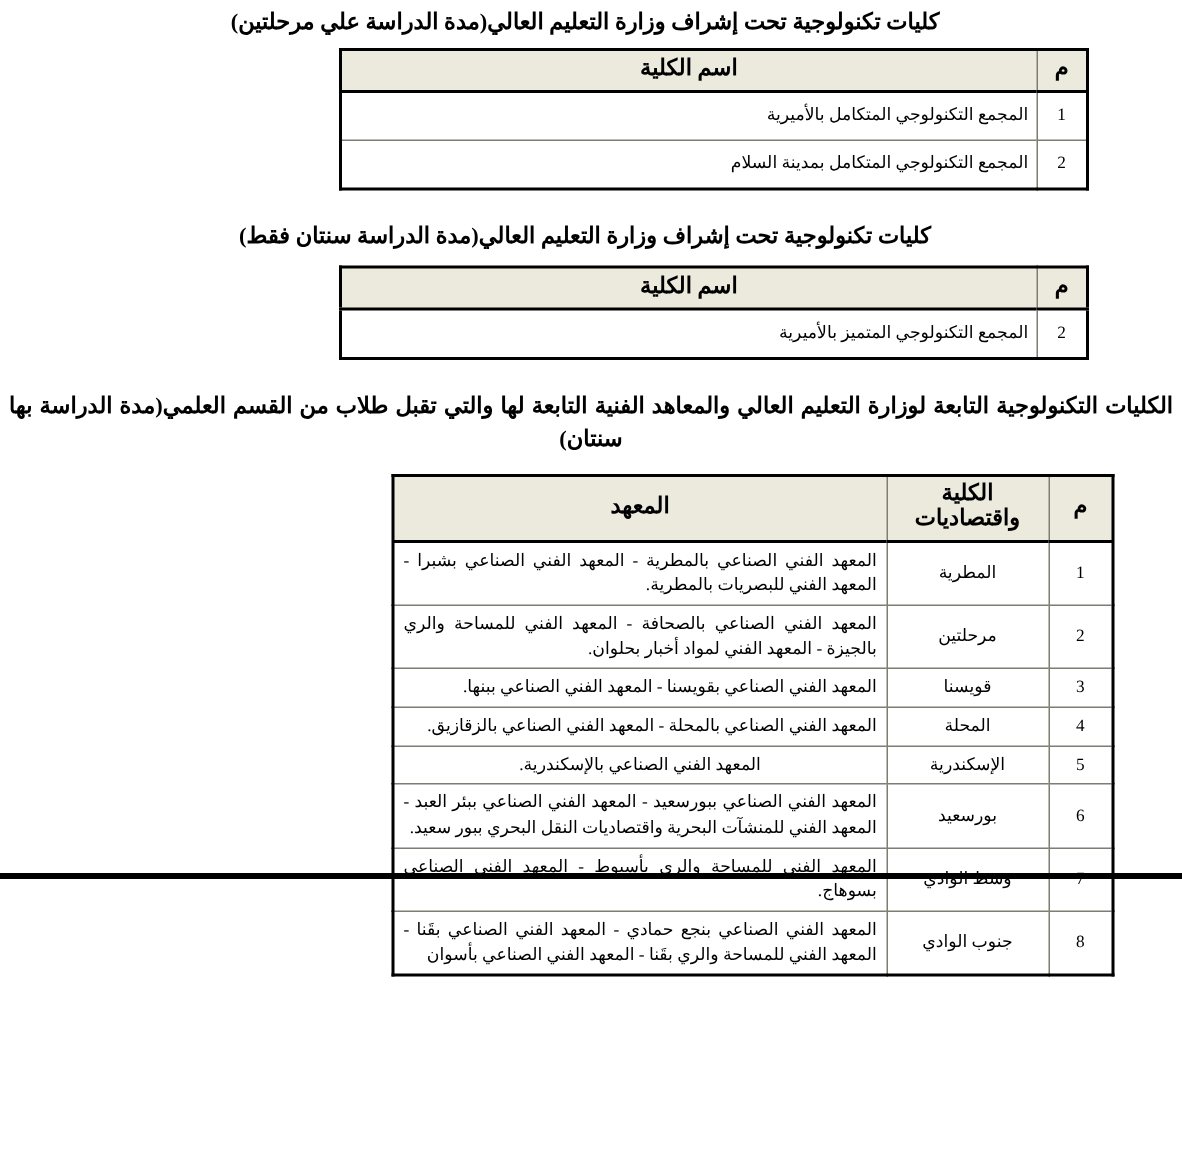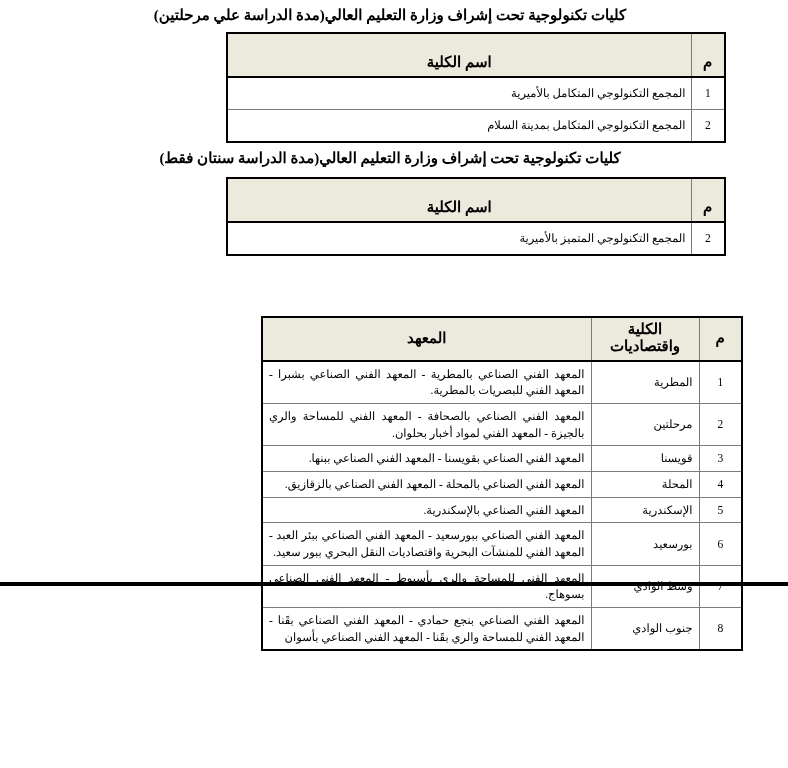--- a/index.html
+++ b/index.html
@@ -55,34 +55,34 @@
     font-size: 11.5px;
     line-height: 1.45;
     color: #000;
   }
   table.doc-table thead th {
     background: #eceadd;
     font-weight: bold;
     font-size: 15px;
     text-align: center;
     border-bottom: 2px solid #000;
-    padding: 20px 5px 5px 5px;
+    padding: 4px 5px 5px 5px;
     line-height: 1.15;
   }
   .num-cell {
     text-align: center;
     font-size: 12.5px;
     font-family: "Liberation Serif", serif;
   }
   .name-cell {
     text-align: right;
     margin-left: 20px;
   }
   .center-cell {
-    text-align: right;
+    text-align: center;
   }
   .just-cell {
     text-align: justify;
     text-align-last: right;
     text-justify: inter-word;
   }
 
   
   #table-1-wrap {
     position: absolute;
@@ -221,20 +221,21 @@
       </thead>
       <tbody>
         <tr>
           <td class="num-cell">2</td>
           <td class="name-cell">المجمع التكنولوجي المتميز بالأميرية</td>
         </tr>
       </tbody>
     </table>
   </div>
 
+  <div id="heading-3" class="heading">الكليات التكنولوجية التابعة لوزارة التعليم العالي والمعاهد الفنية التابعة لها والتي تقبل طلاب من القسم العلمي(مدة الدراسة بها سنتان)</div>
 
   <div id="table-3-wrap">
     <table id="table-3" class="doc-table">
       <colgroup>
         <col class="c-num">
         <col class="c-college">
         <col class="c-institute">
       </colgroup>
       <thead>
         <tr>

